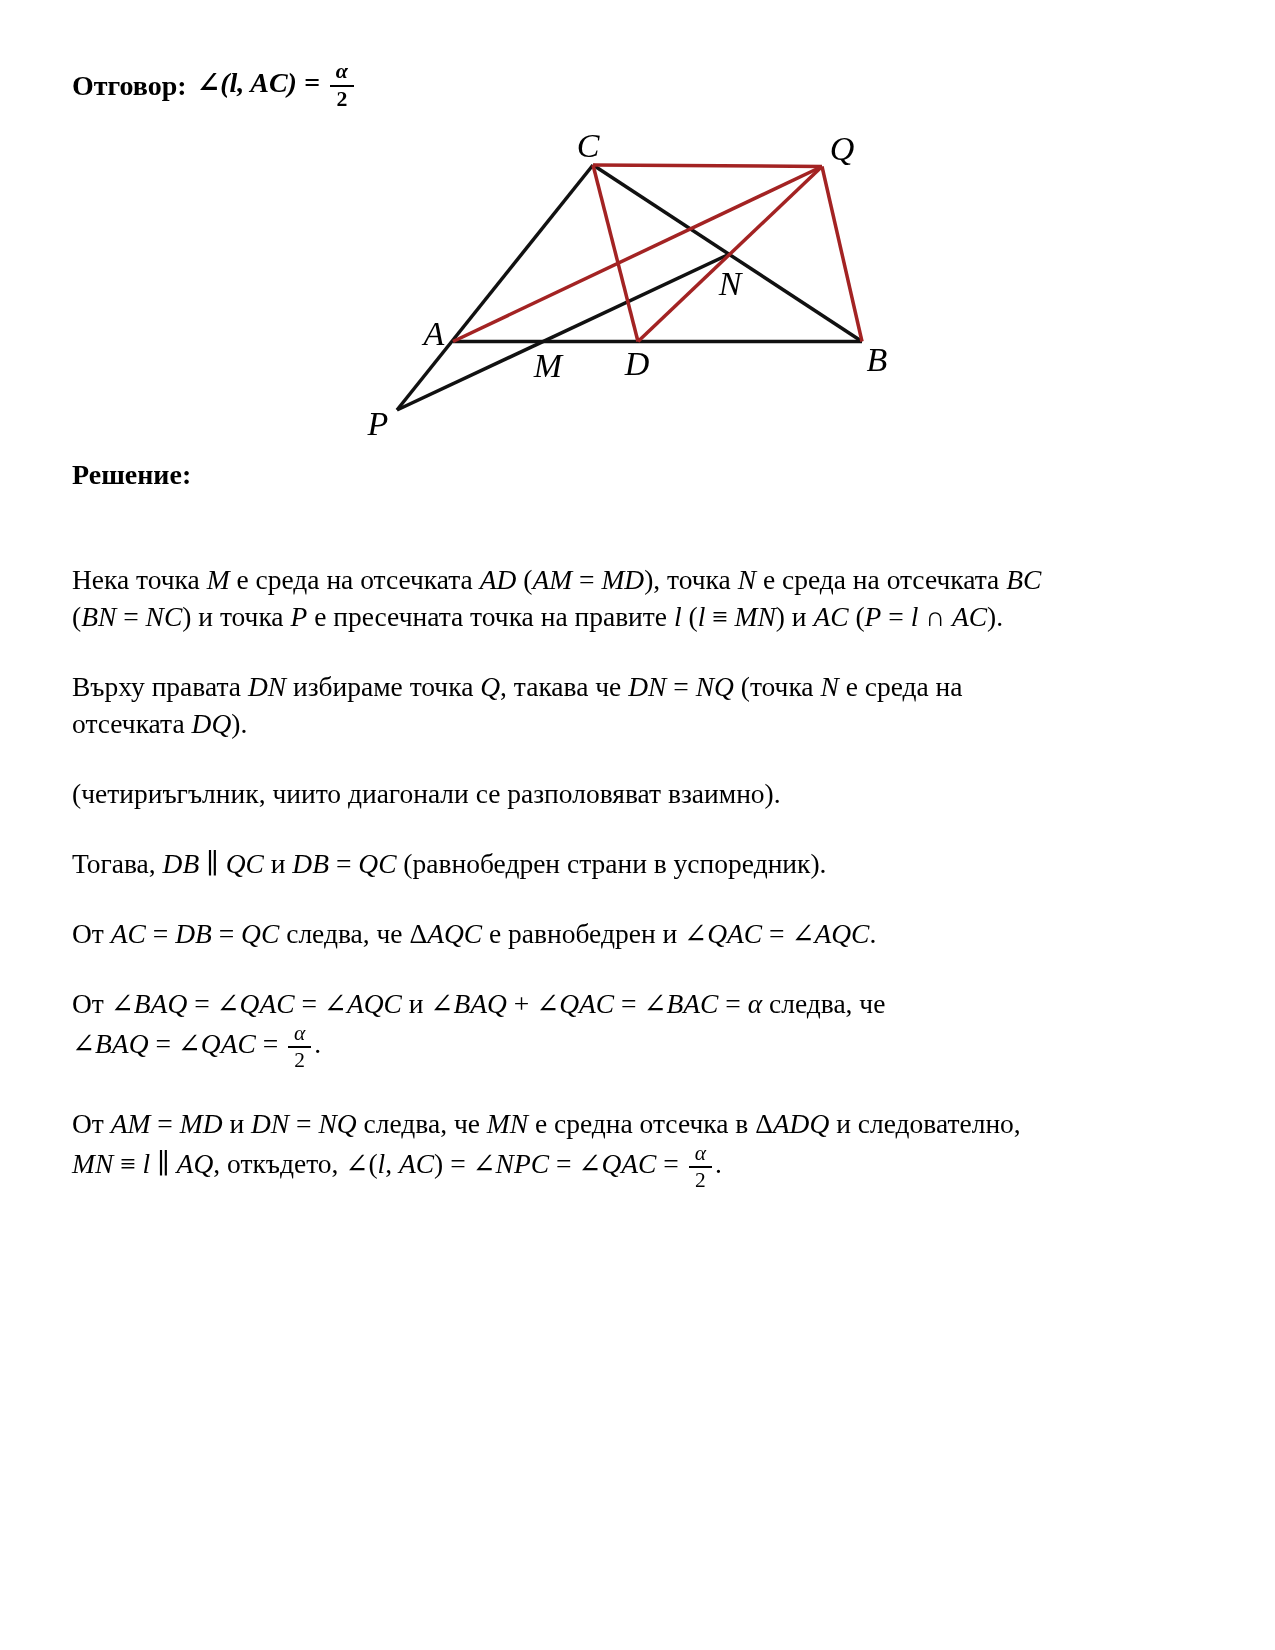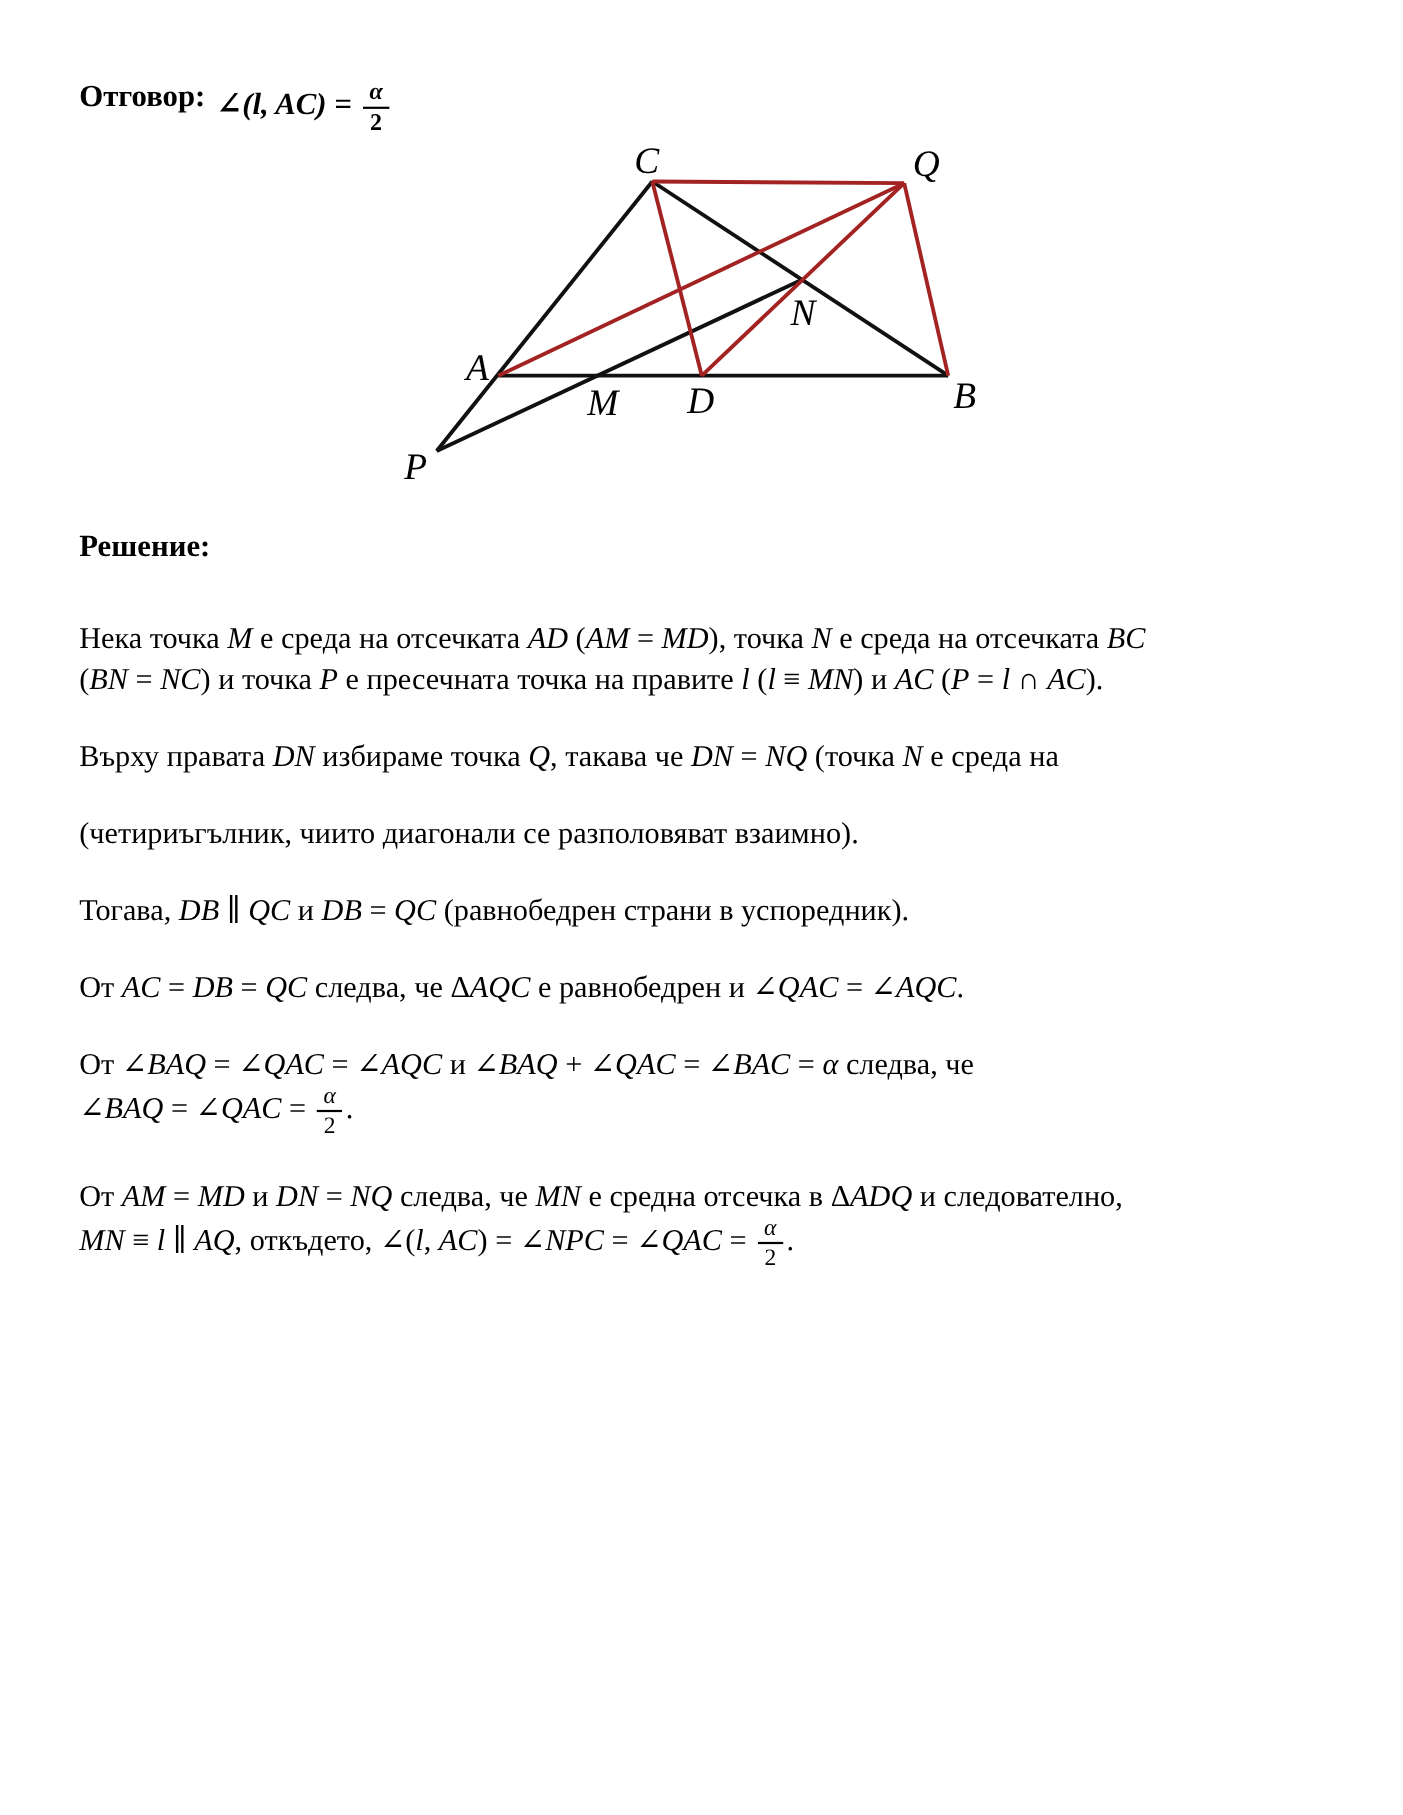--- a/index.html
+++ b/index.html
@@ -5,22 +5,22 @@
   html, body { margin: 0; padding: 0; }
   body {
     width: 1275px; height: 1650px;
     background: #ffffff;
     position: relative;
     font-family: "Liberation Serif", "DejaVu Serif", "DejaVu Sans", serif;
     color: #000000;
     overflow: hidden;
   }
   .answer {
-    position: absolute; left: 72px; top: 72px;
-    display: flex; align-items: flex-start;
+    position: absolute; left: 72px; top: 60px;
+    display: flex; align-items: center;
     font-size: 28px; font-weight: bold;
     white-space: nowrap;
   }
   .answer .label { margin-right: 10px; }
   .math { font-style: italic; }
   .txt { font-style: normal; }
   .frac {
     display: inline-flex; flex-direction: column; align-items: center;
     vertical-align: middle; line-height: 1.08; text-align: center;
     font-size: 0.78em; padding: 0 3px;
@@ -30,21 +30,21 @@
   #diagram-wrap {
     position: absolute; left: 330px; top: 95px;
     width: 580px; height: 360px;
   }
   #diagram-wrap svg { width: 100%; height: 100%; display: block; }
   .point-label {
     font-family: "Liberation Serif", "DejaVu Serif", serif;
     font-style: italic; font-size: 34px; fill: #000;
   }
   .heading {
-    position: absolute; left: 72px; top: 481px;
+    position: absolute; left: 72px; top: 459px;
     font-size: 28px; font-weight: bold;
   }
   .paras {
     position: absolute; left: 72px; top: 545px;
     width: 1130px; font-size: 27.5px;
   }
   .para { margin: 16px 0 33px 0; }
   .pline { line-height: 37px; white-space: nowrap; }
 </style>
 </head>
@@ -82,20 +82,21 @@
 
 <div class="heading">Решение:</div>
 
 <div class="paras">
     <div class="para">
       <div class="pline"><span class="txt">Нека точка </span><span class="math">M</span><span class="txt"> е среда на отсечката </span><span class="math">AD</span><span class="txt"> (</span><span class="math">AM</span><span class="txt"> = </span><span class="math">MD</span><span class="txt">), точка </span><span class="math">N</span><span class="txt"> е среда на отсечката </span><span class="math">BC</span></div>
       <div class="pline"><span class="txt">(</span><span class="math">BN</span><span class="txt"> = </span><span class="math">NC</span><span class="txt">) и точка </span><span class="math">P</span><span class="txt"> е пресечната точка на правите </span><span class="math">l</span><span class="txt"> (</span><span class="math">l</span><span class="txt"> ≡ </span><span class="math">MN</span><span class="txt">) и </span><span class="math">AC</span><span class="txt"> (</span><span class="math">P</span><span class="txt"> = </span><span class="math">l</span><span class="txt"> ∩ </span><span class="math">AC</span><span class="txt">).</span></div>
     </div>
     <div class="para">
       <div class="pline"><span class="txt">Върху правата </span><span class="math">DN</span><span class="txt"> избираме точка </span><span class="math">Q</span><span class="txt">, такава че </span><span class="math">DN</span><span class="txt"> = </span><span class="math">NQ</span><span class="txt"> (точка </span><span class="math">N</span><span class="txt"> е среда на</span></div>
+      <div class="pline"><span class="txt">отсечката </span><span class="math">DQ</span><span class="txt">).</span></div>
     </div>
     <div class="para">
       <div class="pline"><span class="txt">(четириъгълник, чиито диагонали се разполовяват взаимно).</span></div>
     </div>
     <div class="para">
       <div class="pline"><span class="txt">Тогава, </span><span class="math">DB</span><span class="txt"> ∥ </span><span class="math">QC</span><span class="txt"> и </span><span class="math">DB</span><span class="txt"> = </span><span class="math">QC</span><span class="txt"> (равнобедрен страни в успоредник).</span></div>
     </div>
     <div class="para">
       <div class="pline"><span class="txt">От </span><span class="math">AC</span><span class="txt"> = </span><span class="math">DB</span><span class="txt"> = </span><span class="math">QC</span><span class="txt"> следва, че Δ</span><span class="math">AQC</span><span class="txt"> е равнобедрен и ∠</span><span class="math">QAC</span><span class="txt"> = ∠</span><span class="math">AQC</span><span class="txt">.</span></div>
     </div>

